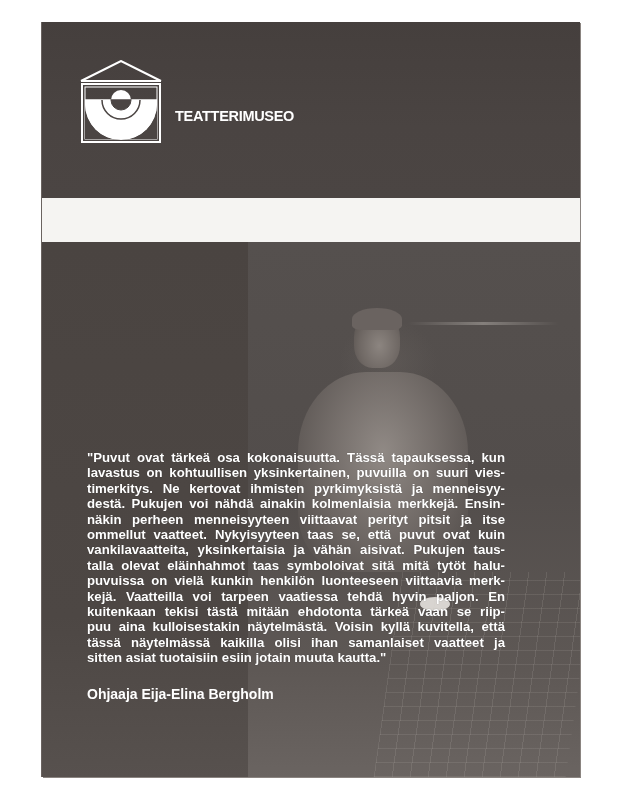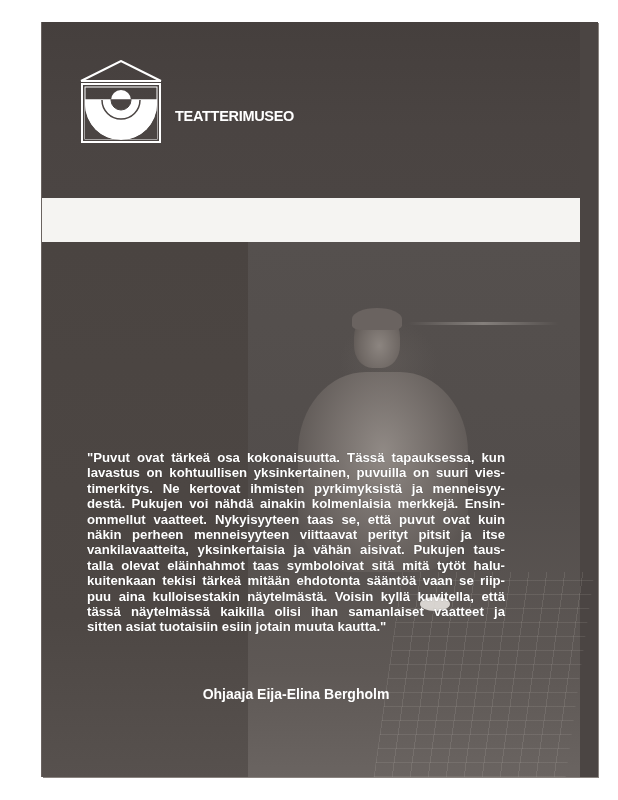--- a/index.html
+++ b/index.html
@@ -5,21 +5,20 @@
   html, body { margin:0; padding:0; }
   body {
     width:618px; height:800px; background:#ffffff; position:relative; overflow:hidden;
     font-family:"Liberation Sans", sans-serif;
   }
   .page {
     position:absolute; left:42px; top:22px; width:538px; height:755px;
     background:#4b4543;
     box-shadow: 1px 1px 0 #8a8480, -1px 0 0 #6a6360;
     overflow:hidden;
-    padding-left:18px;
   }
   .top-band {
     position:absolute; left:0; top:0; width:538px; height:176px;
     background:linear-gradient(180deg,#453f3d 0%,#4a4442 60%,#4b4543 100%);
   }
   .white-band {
     position:absolute; left:0; top:176px; width:538px; height:44px;
     background:#f5f4f2;
   }
   .lower-left {
@@ -81,21 +80,21 @@
     text-shadow: 0 0 1px rgba(0,0,0,0.4);
   }
   .quote .line {
     display:block; white-space:nowrap; text-align:justify; text-align-last:justify;
     height:15.4px;
   }
   .quote .line.last { text-align-last:left; }
   .signature {
     position:absolute; left:45px; top:664px; width:418px;
     color:#ffffff; font-weight:bold; font-size:14px; line-height:17px;
-    text-align:center; white-space:nowrap;
+    text-align:left; white-space:nowrap;
     font-family:"Liberation Sans", sans-serif;
   }
 </style>
 </head>
 <body>
 
 <div class="page">
   <div class="top-band"></div>
   <div class="white-band"></div>
   <div class="lower-left"></div>
@@ -126,24 +125,26 @@
 
   <div class="logo-text">
     <div>TEATTERIMUSEO</div>
   </div>
 
   <div class="quote">
     <span class="line">"Puvut ovat tärkeä osa kokonaisuutta. Tässä tapauksessa, kun</span>
     <span class="line">lavastus on kohtuullisen yksinkertainen, puvuilla on suuri vies-</span>
     <span class="line">timerkitys. Ne kertovat ihmisten pyrkimyksistä ja menneisyy-</span>
     <span class="line">destä. Pukujen voi nähdä ainakin kolmenlaisia merkkejä. Ensin-</span>
+    <span class="line">näkin perheen menneisyyteen viittaavat perityt pitsit ja itse</span>
     <span class="line">ommellut vaatteet. Nykyisyyteen taas se, että puvut ovat kuin</span>
-    <span class="line">näkin perheen menneisyyteen viittaavat perityt pitsit ja itse</span>
     <span class="line">vankilavaatteita, yksinkertaisia ja vähän aisivat. Pukujen taus-</span>
     <span class="line">talla olevat eläinhahmot taas symboloivat sitä mitä tytöt halu-</span>
-    <span class="line">kuitenkaan tekisi tärkeä mitään ehdotonta sääntöä vaan se riip-</span>
+    <span class="line">puvuissa on vielä kunkin henkilön luonteeseen viittaavia merk-</span>
+    <span class="line">kejä. Vaatteilla voi tarpeen vaatiessa tehdä hyvin paljon. En</span>
+    <span class="line">kuitenkaan tekisi tästä mitään ehdotonta tärkeä vaan se riip-</span>
     <span class="line">puu aina kulloisestakin näytelmästä. Voisin kyllä kuvitella, että</span>
     <span class="line">tässä näytelmässä kaikilla olisi ihan samanlaiset vaatteet ja</span>
     <span class="line last">sitten asiat tuotaisiin esiin jotain muuta kautta."</span>
   </div>
 
   <div class="signature">Ohjaaja Eija-Elina Bergholm</div>
 </div>
 
 </body></html>

